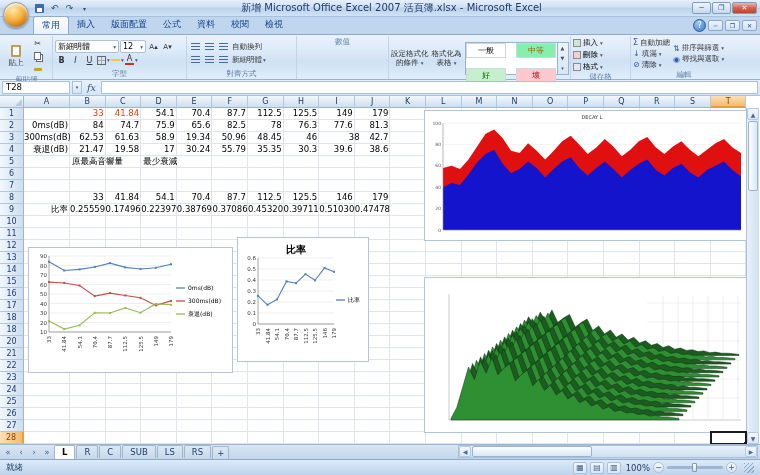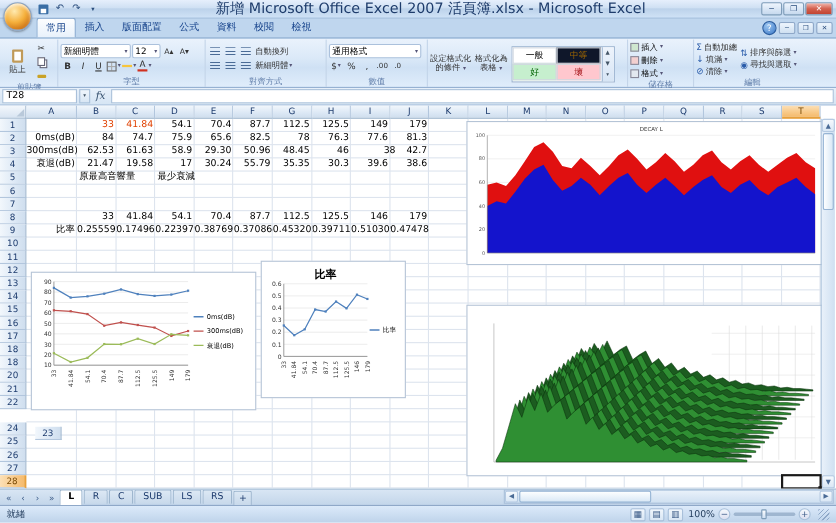--- a/index.html
+++ b/index.html
@@ -7,21 +7,21 @@
 body{font-family:"DejaVu Sans","Liberation Sans",sans-serif;font-size:9px;background:#bfd6ee;overflow:hidden;position:relative;color:#000}
 svg{font-family:inherit;display:block}
 
 .titlebar{height:17px;background:linear-gradient(#e6effc,#cfe0f3 45%,#bcd2ea 50%,#cfe2f6);display:flex;align-items:center;position:relative;border-bottom:1px solid #a8c2de}
 .orb{position:absolute;left:3px;top:2px;width:26px;height:26px;border-radius:50%;background:radial-gradient(circle at 38% 30%,#ffeab0,#f5b03c 45%,#d07818 75%,#9a5210);border:1px solid #8aa4c4;box-shadow:inset 0 2px 3px rgba(255,255,255,.8),0 1px 2px rgba(0,0,0,.35);z-index:50}
 .qat{display:flex;align-items:center;gap:2px;margin-left:33px}
 .qbtn{min-width:13px;height:13px;display:inline-flex;align-items:center;justify-content:center;font-size:9px;color:#2a4d7d}
 .floppy{width:9px;height:9px;background:#3a6ea5;border-radius:1px;position:relative}
 .floppy:after{content:"";position:absolute;left:2px;top:4px;width:5px;height:4px;background:#fff}
 .qdrop{font-size:6px}
-.title-text{flex:1;text-align:center;font-size:13px;color:#1e3c6b;white-space:nowrap;overflow:hidden}
+.title-text{flex:1;text-align:center;font-size:10px;color:#1e3c6b;white-space:nowrap;overflow:hidden}
 .caption-btns{display:flex;gap:1px;margin-right:3px}
 .cap{width:19px;height:12px;border:1px solid #7f9db9;border-radius:2px;background:linear-gradient(#eef5fd,#c6d9ee);font-size:7px;display:inline-flex;align-items:center;justify-content:center;color:#2a4d7d}
 .cap.close{background:linear-gradient(#f2b6ad,#d3604e 50%,#c14331);color:#fff;width:25px}
 
 .tabstrip{height:17px;display:flex;align-items:flex-end;padding-left:33px;position:relative}
 .rtab{padding:2px 8px 2px;font-size:9px;color:#15428b;border-radius:3px 3px 0 0}
 .rtab.active{background:linear-gradient(#fdfeff,#e8f1fb);border:1px solid #8babcf;border-bottom:none;color:#15428b}
 .tab-right{position:absolute;right:3px;top:2px;display:flex;gap:2px;align-items:center}
 .help-btn{width:13px;height:13px;border-radius:50%;background:radial-gradient(circle at 35% 30%,#9ec7f0,#3a78c8);color:#fff;font-size:8px;display:inline-flex;align-items:center;justify-content:center;border:1px solid #2a5c9e}
 .wbbtn{width:15px;height:11px;border:1px solid #8fa8c8;border-radius:2px;background:linear-gradient(#eef5fd,#cfe0f1);font-size:6px;display:inline-flex;align-items:center;justify-content:center;color:#2a4d7d}
@@ -44,21 +44,21 @@
 .brush-icon{width:8px;height:3px;background:#c9a227;border-radius:1px}
 .border-icon{width:9px;height:9px;border:1px solid #666;background-image:linear-gradient(#aaa,#aaa),linear-gradient(#aaa,#aaa);background-size:1px 100%,100% 1px;background-position:center;background-repeat:no-repeat}
 .cbar{display:inline-flex;flex-direction:column;align-items:center;line-height:8px}
 .cbar .glyph{font-size:8px}
 .bar-red{width:9px;height:2px;background:#d03020}
 .bar-yel{width:9px;height:2px;background:#f7c53c}
 .al{width:9px;height:7px;background:repeating-linear-gradient(to bottom,#4a6b96 0 1px,transparent 1px 3px)}
 .b{font-weight:bold}.i{font-style:italic}.u{text-decoration:underline}
 .style-btn{display:flex;flex-direction:column;align-items:center;justify-content:center;font-size:7.5px;line-height:9px;text-align:center;color:#333;white-space:nowrap}
 .gallery{display:flex;border:1px solid #9ab2d0;background:#fff;height:33px}
-.gal-grid{display:grid;grid-template-columns:40px 40px;grid-auto-rows:15px;gap:0;padding:0.5px}
+.gal-grid{display:grid;grid-template-columns:40px 40px;grid-auto-rows:15px;gap:10px;padding:0.5px}
 .gal-item{font-size:8px;display:flex;align-items:center;justify-content:center;border:1px solid #d0d7e0;white-space:nowrap;overflow:hidden}
 .gal-scroll{width:11px;display:flex;flex-direction:column;border-left:1px solid #9ab2d0;background:linear-gradient(#eef4fc,#d7e5f5)}
 .gal-scroll span{flex:1;font-size:5px;display:flex;align-items:center;justify-content:center;color:#456}
 .cells-row{display:flex;align-items:center;gap:2px;font-size:7.5px;height:11px;white-space:nowrap}
 .mini-ic{width:8px;height:8px;border:1px solid #889}
 .ic-ins{background:#cfe7cf}.ic-del{background:#f3cfcf}.ic-fmt{background:#e3e8ef}
 .edit-col{display:flex;flex-direction:column;gap:0;justify-content:center}
 .edit-item{display:flex;align-items:center;gap:2px;font-size:7.5px;height:11px;white-space:nowrap;color:#333}
 .eg{color:#2a5caa;font-size:8px}
 
@@ -232,53 +232,37 @@
         <span class="txtbtn">
             <span>新細明體</span>
             <span class="dd">▾</span>
           </span>
       </div>
     </div>
     <div class="rlabel">對齊方式</div>
   </div>
 
   <div class="rgroup" style="width:92px">
-    <div class="rbody col">
-      <span class="combo" style="width:84px">
-          <span>通用格式</span>
-          <span class="dd">▾</span>
-        </span>
-      <div class="rrow">
-        <span class="sbtn">
-            <span>$</span>
-            <span class="dd">▾</span>
-          </span>
-        <span class="sbtn">%</span>
-        <span class="sbtn">,</span>
-        <span class="sbtn" style="font-size:6.5px">.00</span>
-        <span class="sbtn" style="font-size:6.5px">.0</span>
-      </div>
-    </div>
     <div class="rlabel">數值</div>
   </div>
 
   <div class="rgroup" style="width:182px">
     <div class="rbody" style="gap:3px">
       <div class="style-btn">
         <span>設定格式化</span>
         <span><span>的條件</span> <span class="dd">▾</span></span>
       </div>
       <div class="style-btn">
         <span>格式化為</span>
         <span><span>表格</span> <span class="dd">▾</span></span>
       </div>
       <div class="gallery">
         <div class="gal-grid" id="style-gallery">
             <div class="gal-item" style="background: rgb(255, 255, 255); color: rgb(0, 0, 0);">一般</div>
-            <div class="gal-item" style="background: #0f172a; color: rgb(156, 101, 0);">中等</div>
+            <div class="gal-item" style="background: #86efac; color: rgb(156, 101, 0);">中等</div>
             <div class="gal-item" style="background: rgb(198, 239, 206); color: rgb(0, 97, 0);">好</div>
             <div class="gal-item" style="background: rgb(255, 199, 206); color: rgb(156, 0, 6);">壞</div>
           </div>
         <div class="gal-scroll">
           <span>▲</span>
           <span>▼</span>
           <span>▾</span>
         </div>
       </div>
     </div>
@@ -427,21 +411,21 @@
       <div class="rh" style="top: 216px; height: 12px; line-height: 12px;">18</div>
       <div class="grow" style="top: 216px; height: 12px; width: 722.4px;"></div>
       <div class="rh" style="top: 228px; height: 12px; line-height: 12px;">18</div>
       <div class="grow" style="top: 228px; height: 12px; width: 722.4px;"></div>
       <div class="rh" style="top: 240px; height: 12px; line-height: 12px;">20</div>
       <div class="grow" style="top: 240px; height: 12px; width: 722.4px;"></div>
       <div class="rh" style="top: 252px; height: 12px; line-height: 12px;">21</div>
       <div class="grow" style="top: 252px; height: 12px; width: 722.4px;"></div>
       <div class="rh" style="top: 264px; height: 12px; line-height: 12px;">22</div>
       <div class="grow" style="top: 264px; height: 12px; width: 722.4px;"></div>
-      <div class="rh" style="top: 292px; height: 12px; line-height: 12px; margin-left: 32px;">23</div>
+      <div class="rh" style="top: 276px; height: 12px; line-height: 12px;">23</div>
       <div class="grow" style="top: 276px; height: 12px; width: 722.4px;"></div>
       <div class="rh" style="top: 288px; height: 12px; line-height: 12px;">24</div>
       <div class="grow" style="top: 288px; height: 12px; width: 722.4px;"></div>
       <div class="rh" style="top: 300px; height: 12px; line-height: 12px;">25</div>
       <div class="grow" style="top: 300px; height: 12px; width: 722.4px;"></div>
       <div class="rh" style="top: 312px; height: 12px; line-height: 12px;">26</div>
       <div class="grow" style="top: 312px; height: 12px; width: 722.4px;"></div>
       <div class="rh" style="top: 324px; height: 12px; line-height: 12px;">27</div>
       <div class="grow" style="top: 324px; height: 12px; width: 722.4px;"></div>
       <div class="rh sel" style="top: 336px; height: 12px; line-height: 12px;">28</div>
@@ -462,21 +446,21 @@
       <div class="cell" style="left: 176.8px; top: 24px; width: 35.6px;">65.6</div>
       <div class="cell" style="left: 212.4px; top: 24px; width: 35.6px;">82.5</div>
       <div class="cell" style="left: 248px; top: 24px; width: 35.6px;">78</div>
       <div class="cell" style="left: 283.6px; top: 24px; width: 35.6px;">76.3</div>
       <div class="cell" style="left: 319.2px; top: 24px; width: 35.6px;">77.6</div>
       <div class="cell" style="left: 354.8px; top: 24px; width: 35.6px;">81.3</div>
       <div class="cell" style="left: 24px; top: 36px; width: 46px;">300ms(dB)</div>
       <div class="cell" style="left: 70px; top: 36px; width: 35.6px;">62.53</div>
       <div class="cell" style="left: 105.6px; top: 36px; width: 35.6px;">61.63</div>
       <div class="cell" style="left: 141.2px; top: 36px; width: 35.6px;">58.9</div>
-      <div class="cell" style="left: 176.8px; top: 36px; width: 35.6px;">29.30</div>
+      <div class="cell" style="left: 176.8px; top: 36px; width: 35.6px;">19.34</div>
       <div class="cell" style="left: 212.4px; top: 36px; width: 35.6px;">50.96</div>
       <div class="cell" style="left: 248px; top: 36px; width: 35.6px;">48.45</div>
       <div class="cell" style="left: 283.6px; top: 36px; width: 35.6px;">46</div>
       <div class="cell" style="left: 326px; top: 36px; width: 35.6px;">38</div>
       <div class="cell" style="left: 354.8px; top: 36px; width: 35.6px;">42.7</div>
       <div class="cell" style="left: 24px; top: 48px; width: 46px;">衰退(dB)</div>
       <div class="cell" style="left: 70px; top: 48px; width: 35.6px;">21.47</div>
       <div class="cell" style="left: 105.6px; top: 48px; width: 35.6px;">19.58</div>
       <div class="cell" style="left: 141.2px; top: 48px; width: 35.6px;">17</div>
       <div class="cell" style="left: 176.8px; top: 48px; width: 35.6px;">30.24</div>

